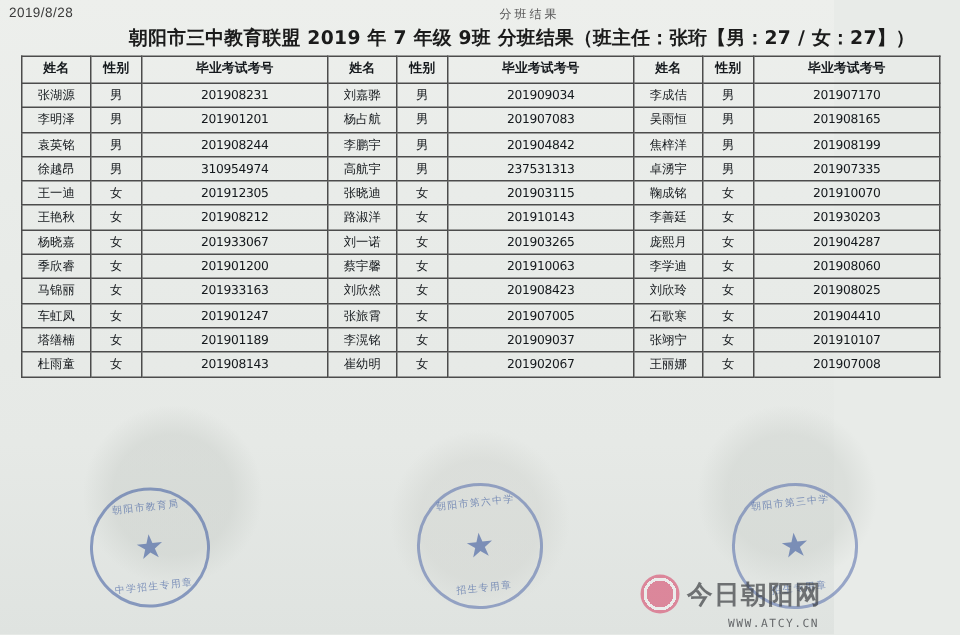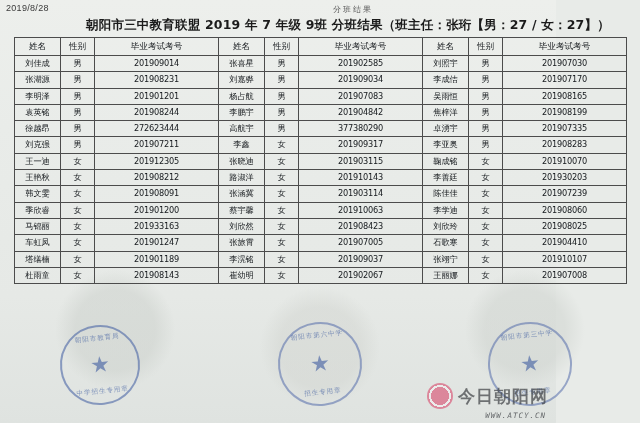--- a/index.html
+++ b/index.html
@@ -71,21 +71,21 @@
     font-family: "DejaVu Sans", sans-serif;
     color: #14181c;
     text-align: center;
     height: 15.3px;
     padding: 0;
     line-height: 15.3px;
     white-space: nowrap;
     overflow: hidden;
   }
   table.roster th {
-    font-weight: normal;
+    font-weight: bold;
     font-size: 8.6px;
     height: 17px;
     line-height: 17px;
   }
   .col-name { width: 46px; }
   .col-sex  { width: 34px; }
   .col-id   { width: 124px; }
   td.num {
     font-family: "DejaVu Sans Mono", monospace;
     font-size: 7.8px;
@@ -150,21 +150,20 @@
     letter-spacing: 1px;
   }
   .wm-url {
     position: absolute;
     right: 10px;
     bottom: 3px;
     font-size: 7.5px;
     color: rgba(70,72,76,.8);
     letter-spacing: 1px;
     font-family: "DejaVu Sans Mono", monospace;
-    font-style: italic;
   }
 </style>
 </head>
 <body>
 
 <div class="page">
   <div class="paper-texture"></div>
 
   <div class="datestamp">2019/8/28</div>
   <div class="category">分班结果</div>
@@ -191,31 +190,20 @@
           <th>姓名</th>
           <th>性别</th>
           <th>毕业考试考号</th>
           <th>姓名</th>
           <th>性别</th>
           <th>毕业考试考号</th>
         </tr>
     </thead>
     <tbody id="roster-body">
         <tr>
-          <td>刘佳成</td>
-          <td>男</td>
-          <td class="num">201909014</td>
-          <td>张喜星</td>
-          <td>男</td>
-          <td class="num">201902585</td>
-          <td>刘照宇</td>
-          <td>男</td>
-          <td class="num">201907030</td>
-        </tr>
-        <tr>
           <td>张湖源</td>
           <td>男</td>
           <td class="num">201908231</td>
           <td>刘嘉骅</td>
           <td>男</td>
           <td class="num">201909034</td>
           <td>李成佶</td>
           <td>男</td>
           <td class="num">201907170</td>
         </tr>
@@ -237,38 +225,27 @@
           <td>李鹏宇</td>
           <td>男</td>
           <td class="num">201904842</td>
           <td>焦梓洋</td>
           <td>男</td>
           <td class="num">201908199</td>
         </tr>
         <tr>
           <td>徐越昂</td>
           <td>男</td>
-          <td class="num">272623444</td>
+          <td class="num">310954974</td>
           <td>高航宇</td>
           <td>男</td>
-          <td class="num">377380290</td>
+          <td class="num">237531313</td>
           <td>卓湧宇</td>
           <td>男</td>
           <td class="num">201907335</td>
-        </tr>
-        <tr>
-          <td>刘克强</td>
-          <td>男</td>
-          <td class="num">201907211</td>
-          <td>李鑫</td>
-          <td>女</td>
-          <td class="num">201909317</td>
-          <td>李亚奥</td>
-          <td>男</td>
-          <td class="num">201908283</td>
         </tr>
         <tr>
           <td>王一迪</td>
           <td>女</td>
           <td class="num">201912305</td>
           <td>张晓迪</td>
           <td>女</td>
           <td class="num">201903115</td>
           <td>鞠成铭</td>
           <td>女</td>
@@ -279,29 +256,29 @@
           <td>女</td>
           <td class="num">201908212</td>
           <td>路淑洋</td>
           <td>女</td>
           <td class="num">201910143</td>
           <td>李善廷</td>
           <td>女</td>
           <td class="num">201930203</td>
         </tr>
         <tr>
-          <td>韩文雯</td>
-          <td>女</td>
-          <td class="num">201908091</td>
-          <td>张涵冀</td>
-          <td>女</td>
-          <td class="num">201903114</td>
-          <td>陈佳佳</td>
-          <td>女</td>
-          <td class="num">201907239</td>
+          <td>杨晓嘉</td>
+          <td>女</td>
+          <td class="num">201933067</td>
+          <td>刘一诺</td>
+          <td>女</td>
+          <td class="num">201903265</td>
+          <td>庞熙月</td>
+          <td>女</td>
+          <td class="num">201904287</td>
         </tr>
         <tr>
           <td>季欣睿</td>
           <td>女</td>
           <td class="num">201901200</td>
           <td>蔡宇馨</td>
           <td>女</td>
           <td class="num">201910063</td>
           <td>李学迪</td>
           <td>女</td>

